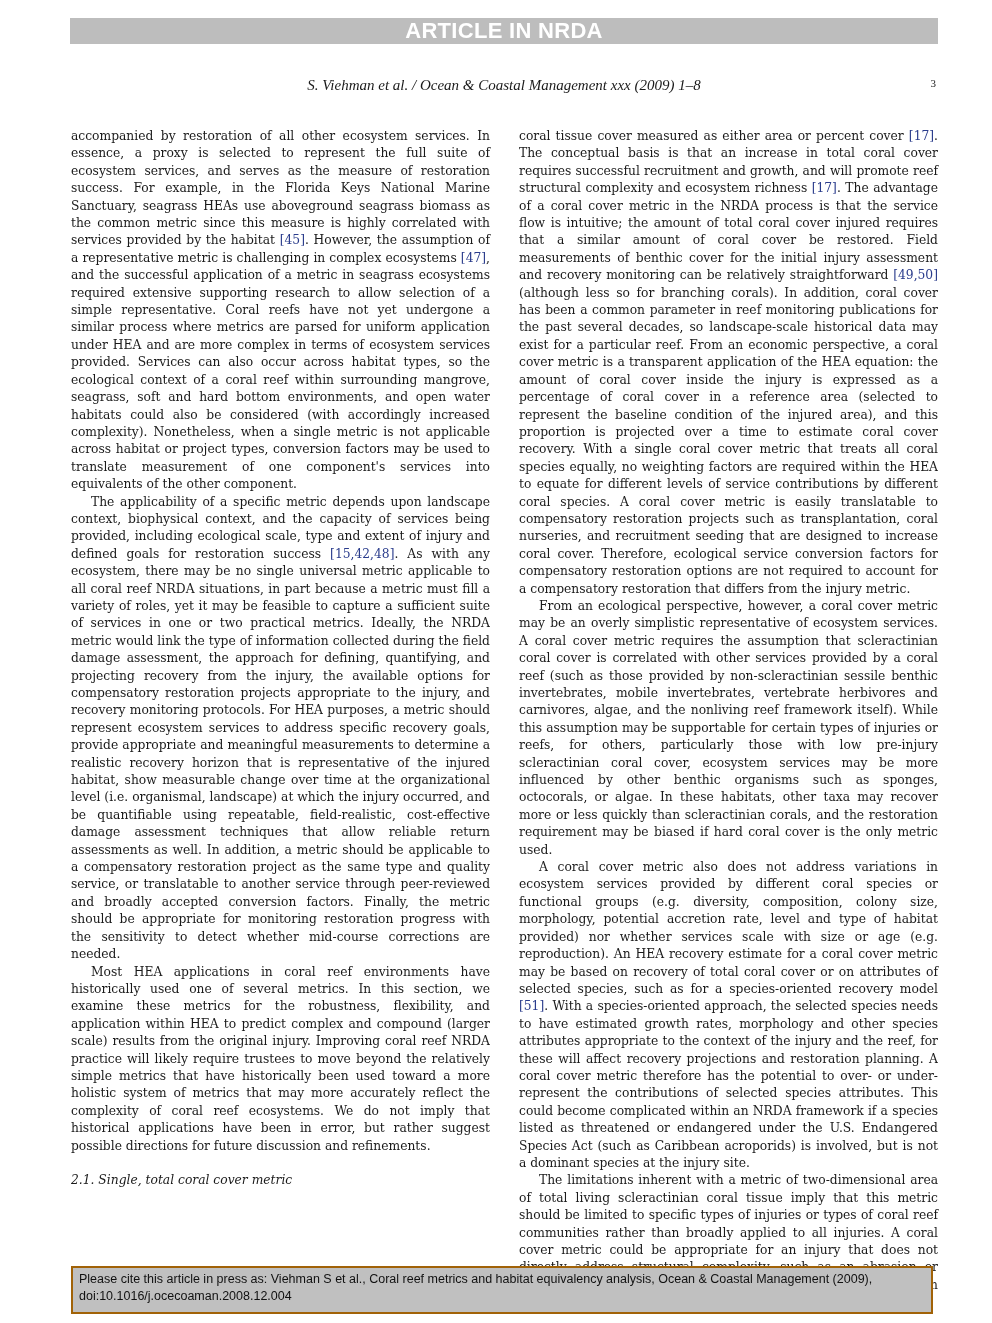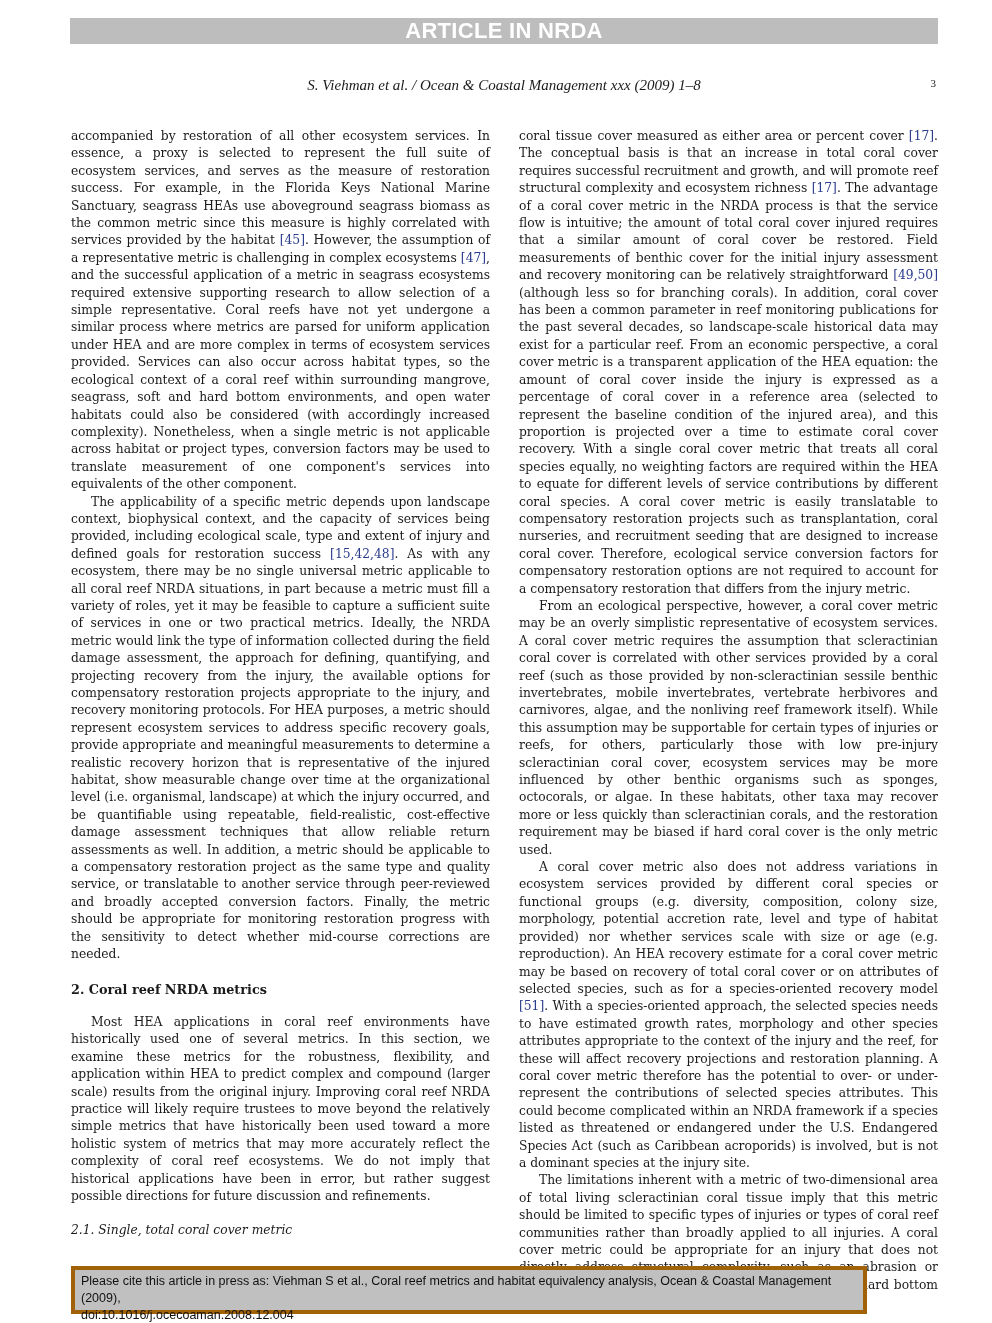--- a/index.html
+++ b/index.html
@@ -8,33 +8,32 @@
   .running-head { position:absolute; left:70px; top:77px; width:868px; font-family:"Liberation Serif", serif; font-style:italic; font-size:15px; text-align:center; }
   .page-num { position:absolute; right:56px; top:77px; font-family:"Liberation Serif", serif; font-size:11px; }
   .col { position:absolute; top:108px; width:419px; font-size:12.3px; line-height:17.4px; text-align:justify;margin-top:20px; }
   .col.left { left:71px; }
   .col.right { left:519px; }
   .col p { margin:0; text-indent:0; }
   .col p.indent { text-indent:20px; }
   .ref { color:#2a3c8c; }
   .h2 { font-weight:bold; font-size:12.8px; margin:17px 0 16px 0; }
   .h3 { font-style:italic; margin:17px 0 16px 0; }
-  .cite-box { position:absolute; left:71px; top:1266px; width:796px; height:48px; background:#c0c0c0; border:4px solid #a16207; font-family:"Liberation Sans", sans-serif; font-size:12.5px; line-height:17px; padding:3px 6px; box-sizing:border-box; color:#111; }
+  .cite-box { position:absolute; left:71px; top:1266px; width:862px; height:48px; background:#c0c0c0; border:2px solid #a16207; font-family:"Liberation Sans", sans-serif; font-size:12.5px; line-height:17px; padding:3px 6px; box-sizing:border-box; color:#111; }
 </style>
 </head>
 <body>
 
 <div class="banner">ARTICLE IN NRDA</div>
 <div class="running-head">S. Viehman et al. / Ocean &amp; Coastal Management xxx (2009) 1–8</div>
 <div class="page-num">3</div>
 
 <div class="col left">
   <p><span>accompanied by restoration of all other ecosystem services. In essence, a proxy is selected to represent the full suite of ecosystem services, and serves as the measure of restoration success. For example, in the Florida Keys National Marine Sanctuary, seagrass HEAs use aboveground seagrass biomass as the common metric since this measure is highly correlated with services provided by the habitat </span><a class="ref">[45]</a><span>. However, the assumption of a representative metric is challenging in complex ecosystems </span><a class="ref">[47]</a><span>, and the successful application of a metric in seagrass ecosystems required extensive supporting research to allow selection of a simple representative. Coral reefs have not yet undergone a similar process where metrics are parsed for uniform application under HEA and are more complex in terms of ecosystem services provided. Services can also occur across habitat types, so the ecological context of a coral reef within surrounding mangrove, seagrass, soft and hard bottom environments, and open water habitats could also be considered (with accordingly increased complexity). Nonetheless, when a single metric is not applicable across habitat or project types, conversion factors may be used to translate measurement of one component's services into equivalents of the other component.</span></p>
   <p class="indent"><span>The applicability of a specific metric depends upon landscape context, biophysical context, and the capacity of services being provided, including ecological scale, type and extent of injury and defined goals for restoration success </span><a class="ref">[15,42,48]</a><span>. As with any ecosystem, there may be no single universal metric applicable to all coral reef NRDA situations, in part because a metric must fill a variety of roles, yet it may be feasible to capture a sufficient suite of services in one or two practical metrics. Ideally, the NRDA metric would link the type of information collected during the field damage assessment, the approach for defining, quantifying, and projecting recovery from the injury, the available options for compensatory restoration projects appropriate to the injury, and recovery monitoring protocols. For HEA purposes, a metric should represent ecosystem services to address specific recovery goals, provide appropriate and meaningful measurements to determine a realistic recovery horizon that is representative of the injured habitat, show measurable change over time at the organizational level (i.e. organismal, landscape) at which the injury occurred, and be quantifiable using repeatable, field-realistic, cost-effective damage assessment techniques that allow reliable return assessments as well. In addition, a metric should be applicable to a compensatory restoration project as the same type and quality service, or translatable to another service through peer-reviewed and broadly accepted conversion factors. Finally, the metric should be appropriate for monitoring restoration progress with the sensitivity to detect whether mid-course corrections are needed.</span></p>
-  <div class="h2">2.  Coral reef NRDA metrics</div>
   <p class="indent">Most HEA applications in coral reef environments have historically used one of several metrics. In this section, we examine these metrics for the robustness, flexibility, and application within HEA to predict complex and compound (larger scale) results from the original injury. Improving coral reef NRDA practice will likely require trustees to move beyond the relatively simple metrics that have historically been used toward a more holistic system of metrics that may more accurately reflect the complexity of coral reef ecosystems. We do not imply that historical applications have been in error, but rather suggest possible directions for future discussion and refinements.</p>
   <div class="h3">2.1.  Single, total coral cover metric</div>
 </div>
 
 <div class="col right">
   <p><span>coral tissue cover measured as either area or percent cover </span><a class="ref">[17]</a><span>. The conceptual basis is that an increase in total coral cover requires successful recruitment and growth, and will promote reef structural complexity and ecosystem richness </span><a class="ref">[17]</a><span>. The advantage of a coral cover metric in the NRDA process is that the service flow is intuitive; the amount of total coral cover injured requires that a similar amount of coral cover be restored. Field measurements of benthic cover for the initial injury assessment and recovery monitoring can be relatively straightforward </span><a class="ref">[49,50]</a><span> (although less so for branching corals). In addition, coral cover has been a common parameter in reef monitoring publications for the past several decades, so landscape-scale historical data may exist for a particular reef. From an economic perspective, a coral cover metric is a transparent application of the HEA equation: the amount of coral cover inside the injury is expressed as a percentage of coral cover in a reference area (selected to represent the baseline condition of the injured area), and this proportion is projected over a time to estimate coral cover recovery. With a single coral cover metric that treats all coral species equally, no weighting factors are required within the HEA to equate for different levels of service contributions by different coral species. A coral cover metric is easily translatable to compensatory restoration projects such as transplantation, coral nurseries, and recruitment seeding that are designed to increase coral cover. Therefore, ecological service conversion factors for compensatory restoration options are not required to account for a compensatory restoration that differs from the injury metric.</span></p>
   <p class="indent">From an ecological perspective, however, a coral cover metric may be an overly simplistic representative of ecosystem services. A coral cover metric requires the assumption that scleractinian coral cover is correlated with other services provided by a coral reef (such as those provided by non-scleractinian sessile benthic invertebrates, mobile invertebrates, vertebrate herbivores and carnivores, algae, and the nonliving reef framework itself). While this assumption may be supportable for certain types of injuries or reefs, for others, particularly those with low pre-injury scleractinian coral cover, ecosystem services may be more influenced by other benthic organisms such as sponges, octocorals, or algae. In these habitats, other taxa may recover more or less quickly than scleractinian corals, and the restoration requirement may be biased if hard coral cover is the only metric used.</p>
   <p class="indent"><span>A coral cover metric also does not address variations in ecosystem services provided by different coral species or functional groups (e.g. diversity, composition, colony size, morphology, potential accretion rate, level and type of habitat provided) nor whether services scale with size or age (e.g. reproduction). An HEA recovery estimate for a coral cover metric may be based on recovery of total coral cover or on attributes of selected species, such as for a species-oriented recovery model </span><a class="ref">[51]</a><span>. With a species-oriented approach, the selected species needs to have estimated growth rates, morphology and other species attributes appropriate to the context of the injury and the reef, for these will affect recovery projections and restoration planning. A coral cover metric therefore has the potential to over- or under-represent the contributions of selected species attributes. This could become complicated within an NRDA framework if a species listed as threatened or endangered under the U.S. Endangered Species Act (such as Caribbean acroporids) is involved, but is not a dominant species at the injury site.</span></p>
   <p class="indent">The limitations inherent with a metric of two-dimensional area of total living scleractinian coral tissue imply that this metric should be limited to specific types of injuries or types of coral reef communities rather than broadly applied to all injuries. A coral cover metric could be appropriate for an injury that does not directly address structural complexity, such as an abrasion or other tissue injury to a coral colony, or an injury to a hard bottom or</p>
 </div>

